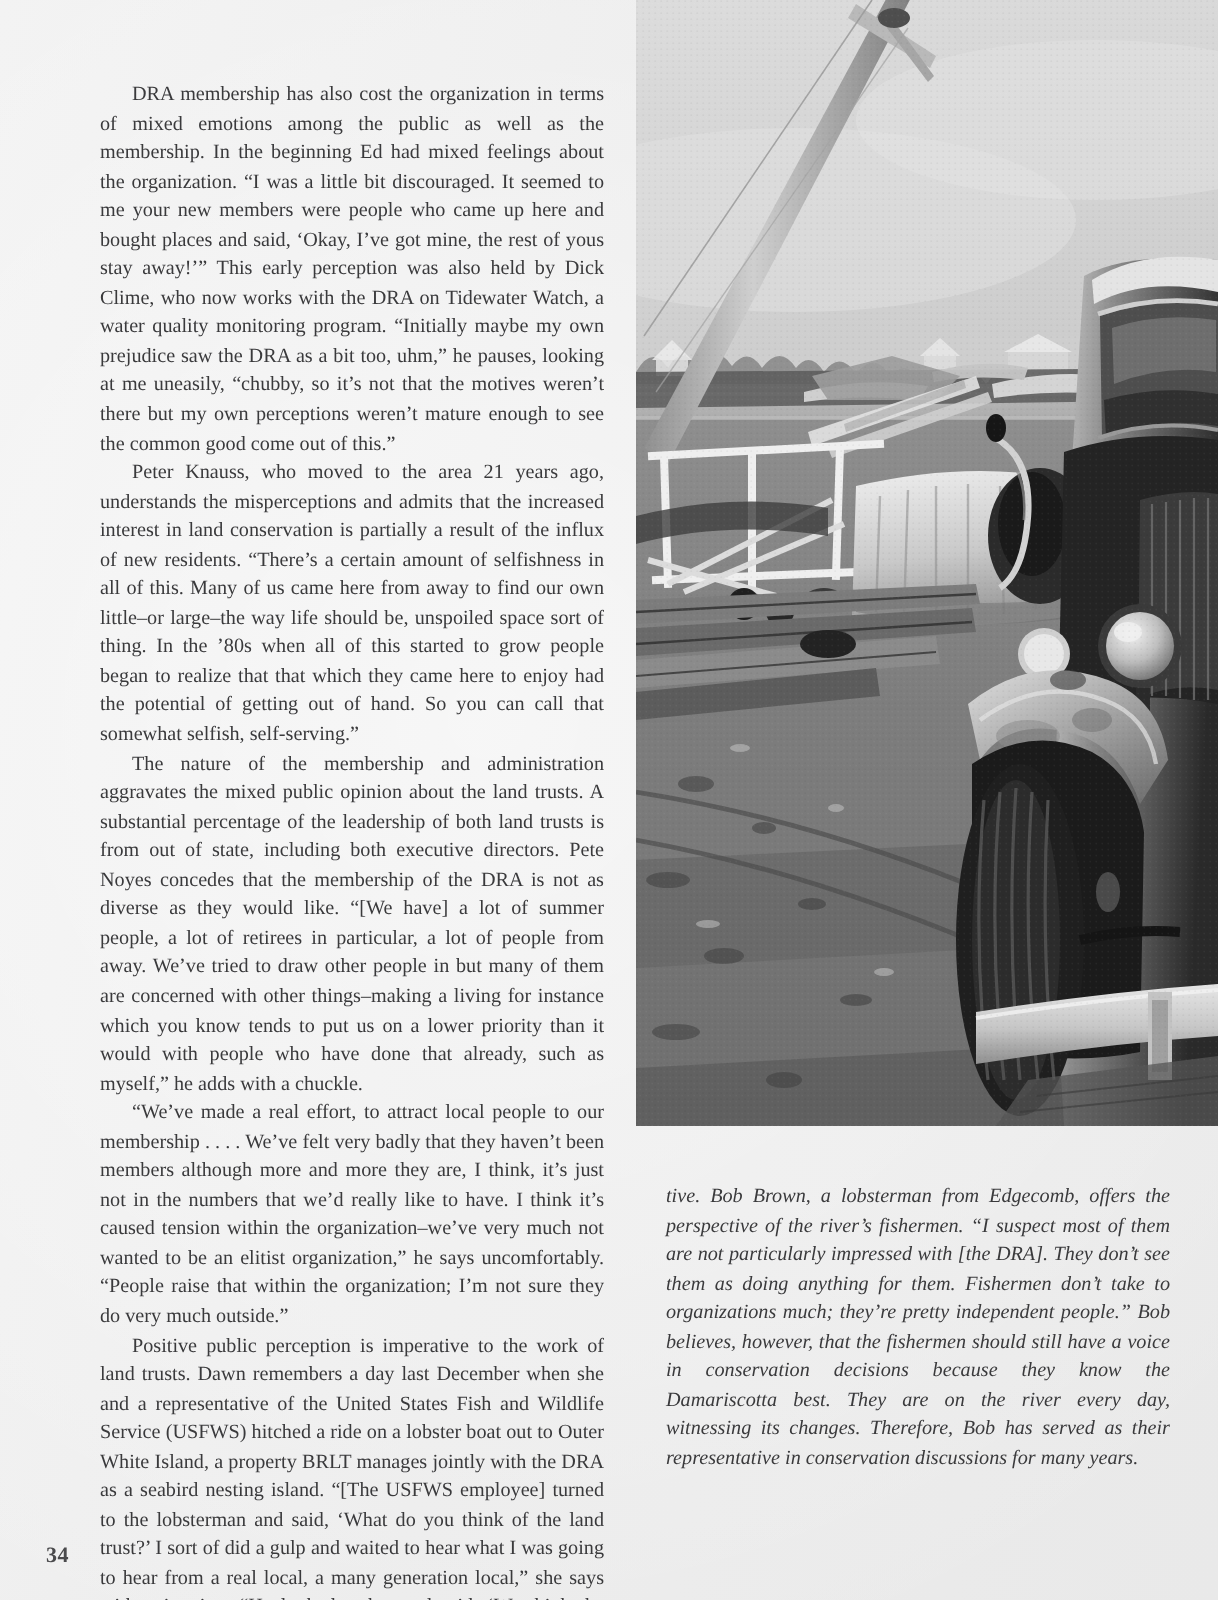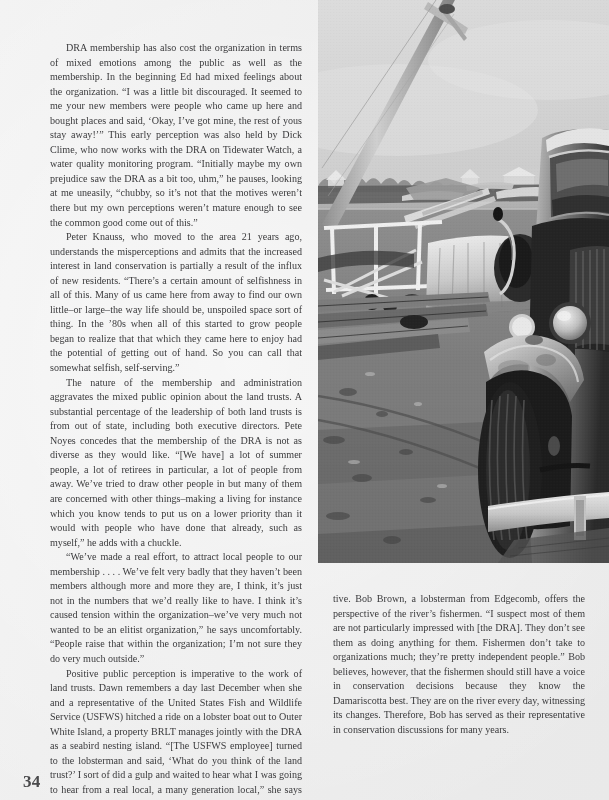--- a/index.html
+++ b/index.html
@@ -62,29 +62,30 @@
     left: 333px;
     top: 592px;
     width: 252px;
   }
   .col p {
     margin: 0;
     text-indent: 16px;
   }
   .col p.noindent {
     text-indent: 0;
+    font-style: italic;
   }
   #page-number {
     position: absolute;
     left: 23px;
     top: 772px;
     z-index: 3;
     font-family: "Liberation Serif", serif;
     font-weight: bold;
-    font-size: 17px;
+    font-size: 11px;
     color: #4a4a4c;
     letter-spacing: 0.2px;
   }
   
   .col, #page-number { filter: blur(0.18px); }
 </style>
 </head>
 <body>
 
 <div id="page">

